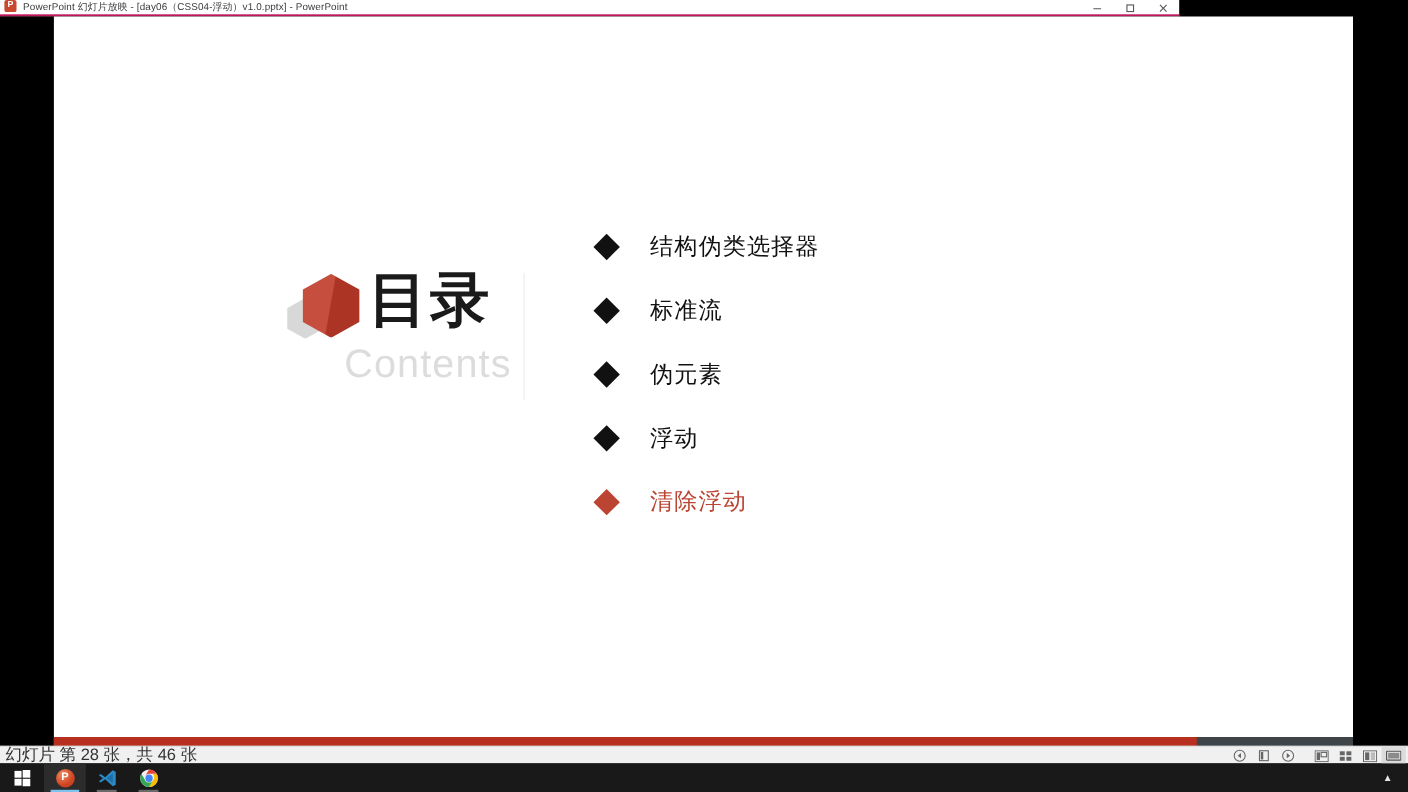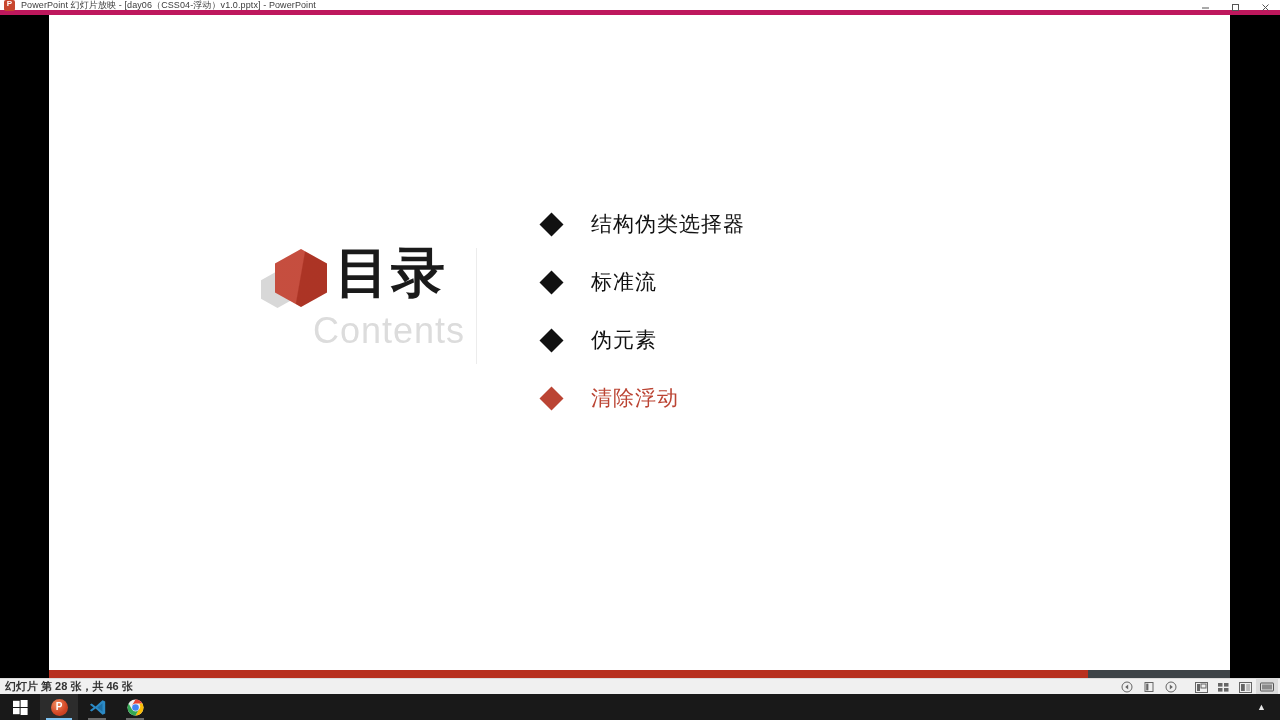--- a/index.html
+++ b/index.html
@@ -5,24 +5,24 @@
   * { margin:0; padding:0; box-sizing:border-box; }
   html, body {
     width:1280px; height:720px;
     overflow:hidden;
     background:#000;
     font-family:"Liberation Sans","DejaVu Sans",sans-serif;
   }
 
   
   #titlebar {
-    position:absolute; left:0; top:0; width:1280px; height:15px;
+    position:absolute; left:0; top:0; width:1072px; height:15px;
     background:#ffffff;
-    border-bottom:5px solid #be185d;
-    display:flex; align-items:center;
+    border-bottom:2px solid #be185d;
+    display:flex; 
   }
   #titlebar-icon {
     width:11px; height:11px; margin-left:4px; margin-right:6px;
     background:#c8472f; border-radius:2px;
     position:relative; flex:none;
   }
   #titlebar-icon:after {
     content:"P"; position:absolute; left:0; top:-1px; width:11px;
     text-align:center; font-size:8px; font-weight:bold; color:#fff;
     font-family:"Liberation Sans",sans-serif;
@@ -136,21 +136,21 @@
   }
 
   
   #statusbar {
     position:absolute; left:0; top:678px; width:1280px; height:16px;
     background:#f0f0f0;
     border-top:1px solid #dcdcdc;
     display:flex; align-items:center;
   }
   #status-text {
-    font-size:11px; color:#333; margin-left:5px; white-space:nowrap;font-weight:bold;
+    font-size:15px; color:#333; margin-left:5px; white-space:nowrap;
   }
   #status-icons {
     position:absolute; right:2px; top:0; height:16px;
     display:flex; align-items:center;
   }
   .sicon {
     width:22px; height:16px;
     display:flex; align-items:center; justify-content:center;
     color:#555;
   }
@@ -247,20 +247,24 @@
           <div class="bullet" style="background: rgb(17, 17, 17);"></div>
           <div class="item-label" style="color: rgb(17, 17, 17);">结构伪类选择器</div>
         </div>
         <div class="content-item">
           <div class="bullet" style="background: rgb(17, 17, 17);"></div>
           <div class="item-label" style="color: rgb(17, 17, 17);">标准流</div>
         </div>
         <div class="content-item">
           <div class="bullet" style="background: rgb(17, 17, 17);"></div>
           <div class="item-label" style="color: rgb(17, 17, 17);">伪元素</div>
+        </div>
+        <div class="content-item">
+          <div class="bullet" style="background: rgb(17, 17, 17);"></div>
+          <div class="item-label" style="color: rgb(17, 17, 17);">浮动</div>
         </div>
         <div class="content-item active">
           <div class="bullet" style="background: rgb(187, 68, 51);"></div>
           <div class="item-label" style="color: rgb(187, 68, 51);">清除浮动</div>
         </div>
       </div>
 
     </div>
   </div>
 

